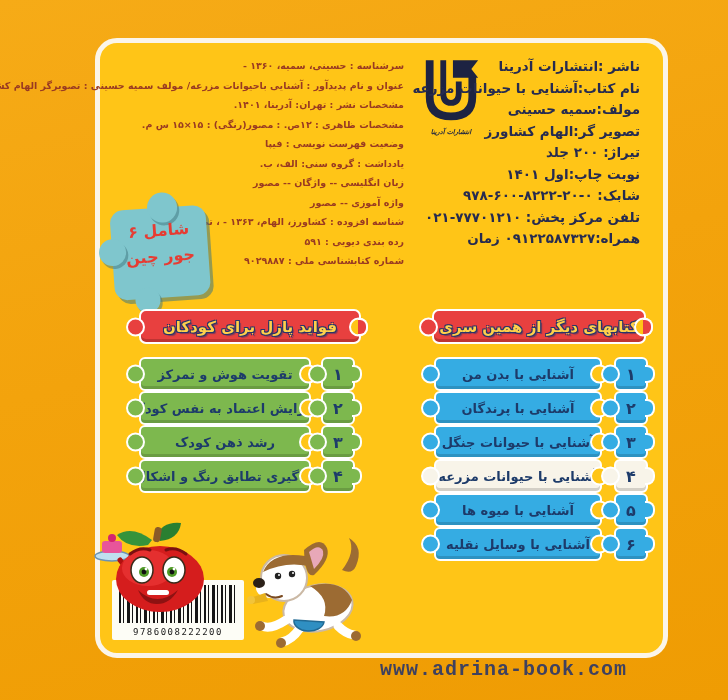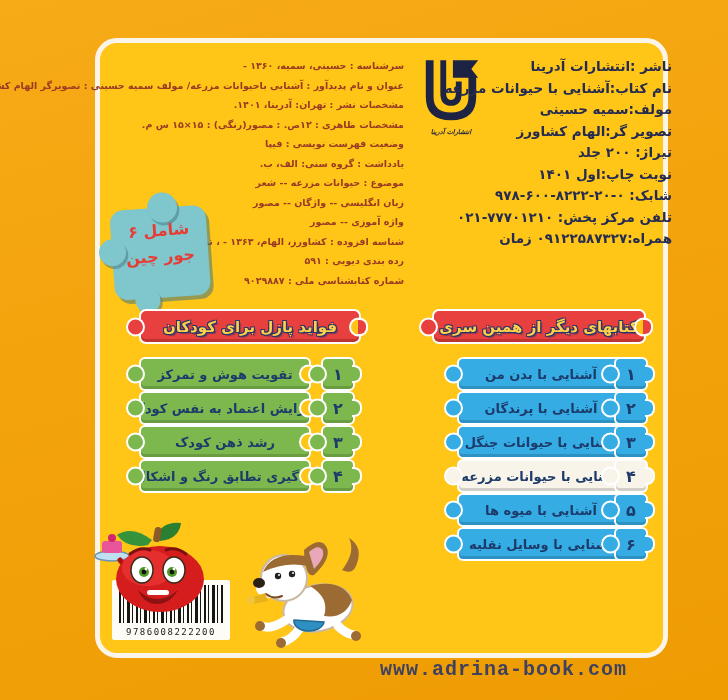--- a/index.html
+++ b/index.html
@@ -6,21 +6,21 @@
   body{font-family:"DejaVu Sans","Liberation Sans",sans-serif;}
   .stage{position:relative;width:728px;height:700px;overflow:hidden;
          background:linear-gradient(165deg,#f6ab17 0%,#f3a30c 45%,#ef9c03 100%);}
   
   .frame{position:absolute;left:95px;top:38px;width:573px;height:620px;box-sizing:border-box;
          border:5px solid #fbf5e9;border-radius:22px;background:#ffc517;}
   
   .catalog{position:absolute;left:104px;top:56px;width:300px;direction:rtl;text-align:right;}
   .bib-line{font-size:9.5px;font-weight:600;color:#993a22;line-height:19.5px;white-space:nowrap;}
   
-  .publisher{position:absolute;left:460px;top:56px;width:212px;direction:rtl;text-align:right;}
+  .publisher{position:absolute;left:428px;top:56px;width:212px;direction:rtl;text-align:right;}
   .pub-line{font-size:13.5px;font-weight:700;color:#262b50;line-height:21.5px;white-space:nowrap;}
   
   .logo{position:absolute;left:420px;top:56px;width:62px;height:86px;}
   .logo-caption{position:absolute;left:414px;top:128px;width:74px;text-align:center;direction:rtl;
                 font-size:6.5px;font-weight:700;color:#1d2342;font-style:italic;}
   
   .badge{position:absolute;left:102px;top:194px;width:110px;height:112px;transform:rotate(-4deg);}
   .badge-body{position:absolute;left:10px;top:14px;right:4px;bottom:8px;background:#7fc6cd;
               border-radius:13px;box-shadow:3px 4px 0 rgba(64,118,128,.55);}
   .badge-knob{position:absolute;border-radius:50%;background:#7fc6cd;box-shadow:2px 3px 0 rgba(64,118,128,.5);}
@@ -35,40 +35,40 @@
               box-shadow:inset 0 -3px 0 rgba(0,0,0,.18);}
   .header-label{direction:rtl;font-size:15px;font-weight:700;color:#ffd04b;white-space:nowrap;
                 text-shadow:-1px -1px 0 #28356b,1px -1px 0 #28356b,-1px 1px 0 #28356b,1px 1px 0 #28356b,2px 2px 1px rgba(40,53,107,.55);}
   
   .pcol{position:absolute;display:flex;flex-direction:column;gap:0;}
   .col-series{left:434px;top:357px;width:214px;}
   .col-benefits{left:139px;top:357px;width:216px;}
   .prow{position:relative;height:34px;}
   .bar{position:absolute;left:0;top:0;height:34px;box-sizing:border-box;border:2px solid #fff;border-radius:6px;
        display:flex;align-items:center;justify-content:center;box-shadow:inset 0 -3px 0 rgba(0,0,0,.15);}
-  .col-series .bar{width:168px;margin-left:23px;}
+  .col-series .bar{width:168px;}
   .col-benefits .bar{width:172px;}
   .numpiece{position:absolute;right:0;top:0;width:34px;height:34px;box-sizing:border-box;border:2px solid #fff;
             border-radius:6px;display:flex;align-items:center;justify-content:center;
             box-shadow:inset 0 -3px 0 rgba(0,0,0,.15);}
   .knob{position:absolute;left:-15px;top:50%;transform:translateY(-50%);width:15px;height:15px;
         border:2px solid #fff;border-radius:50%;}
   .socket{position:absolute;right:-9px;top:50%;transform:translateY(-50%);width:15px;height:15px;
           border:2px solid #fff;border-radius:50%;background:#ffc517;}
   .bump{position:absolute;right:-9px;top:50%;transform:translateY(-50%);width:8px;height:14px;
         border:2px solid #fff;border-left:none;border-radius:0 8px 8px 0;}
   .col-series .bar,.col-series .numpiece,.col-series .knob,.col-series .bump{background:#35ace3;}
   .col-benefits .bar,.col-benefits .numpiece,.col-benefits .knob,.col-benefits .bump{background:#7db84e;}
   .col-series .prow.highlight .bar,.col-series .prow.highlight .numpiece,
   .col-series .prow.highlight .knob,.col-series .prow.highlight .bump{background:#f8f4e9;}
   .knob.red,.bump.red{background:#e8403f;}
   .bar-label{direction:rtl;font-size:13px;font-weight:700;color:#1d3b6a;white-space:nowrap;padding:0 8px;}
   .num-label{font-size:16px;font-weight:700;color:#1d3b6a;direction:rtl;}
   
-  .barcode-box{position:absolute;left:112px;top:580px;width:118px;height:60px;background:#fdfdf6;border-radius:2px;z-index:2;}
+  .barcode-box{position:absolute;left:112px;top:580px;width:132px;height:60px;background:#fdfdf6;border-radius:2px;z-index:2;}
   .bars{position:absolute;left:7px;right:7px;top:5px;height:38px;
         background:repeating-linear-gradient(90deg,#161616 0 2px,#fdfdf6 2px 4px,#161616 4px 5px,#fdfdf6 5px 8px,#161616 8px 11px,#fdfdf6 11px 13px,#161616 13px 14px,#fdfdf6 14px 17px);}
   .barcode-number{position:absolute;bottom:3px;left:0;right:0;text-align:center;
                   font-family:"DejaVu Sans Mono","Liberation Mono",monospace;font-size:9px;color:#1a1a1a;letter-spacing:1.5px;}
   .apple{position:absolute;left:90px;top:520px;width:135px;height:95px;z-index:3;}
   .dog{position:absolute;left:246px;top:534px;width:120px;height:116px;z-index:3;}
   
   .website{position:absolute;left:380px;top:658px;width:290px;
            font-family:Liberation Mono, monospace;font-weight:700;font-size:20px;
            color:#3f415f;letter-spacing:1px;}
@@ -80,21 +80,20 @@
 
   <div class="frame"></div>
 
   <div class="catalog" id="catalog-block">
       <div class="bib-line">سرشناسه : حسینی، سمیه، ۱۳۶۰ -</div>
       <div class="bib-line">عنوان و نام پدیدآور : آشنایی باحیوانات مزرعه/ مولف سمیه حسینی : تصویرگر الهام کشاورز,</div>
       <div class="bib-line">مشخصات نشر : تهران: آدرینا، ۱۴۰۱.</div>
       <div class="bib-line">مشخصات ظاهری : ۱۲ص. : مصور(رنگی) : ۱۵×۱۵ س م.</div>
       <div class="bib-line">وضعیت فهرست نویسی : فیپا</div>
       <div class="bib-line">یادداشت : گروه سنی: الف، ب.</div>
-      <div class="bib-line">موضوع : حیوانات مزرعه -- شعر</div>
       <div class="bib-line">زبان انگلیسی -- واژگان -- مصور</div>
       <div class="bib-line">واژه آموزی -- مصور</div>
       <div class="bib-line">شناسه افزوده : کشاورز، الهام، ۱۳۶۳ - ، تصویرگر</div>
       <div class="bib-line">رده بندی دیویی : ۵۹۱</div>
       <div class="bib-line">شماره کتابشناسی ملی : ۹۰۲۹۸۸۷</div>
     </div>
 
   <svg class="logo" viewBox="0 0 64 88">
     <path d="M10 4 V42 q0 20 22 20 q22 0 22 -20 V20" fill="none" stroke="#1d2342" stroke-width="8"></path>
     <path d="M24 4 V38 q0 10 8 10 q8 0 8 -10 V26" fill="none" stroke="#1d2342" stroke-width="6"></path>

